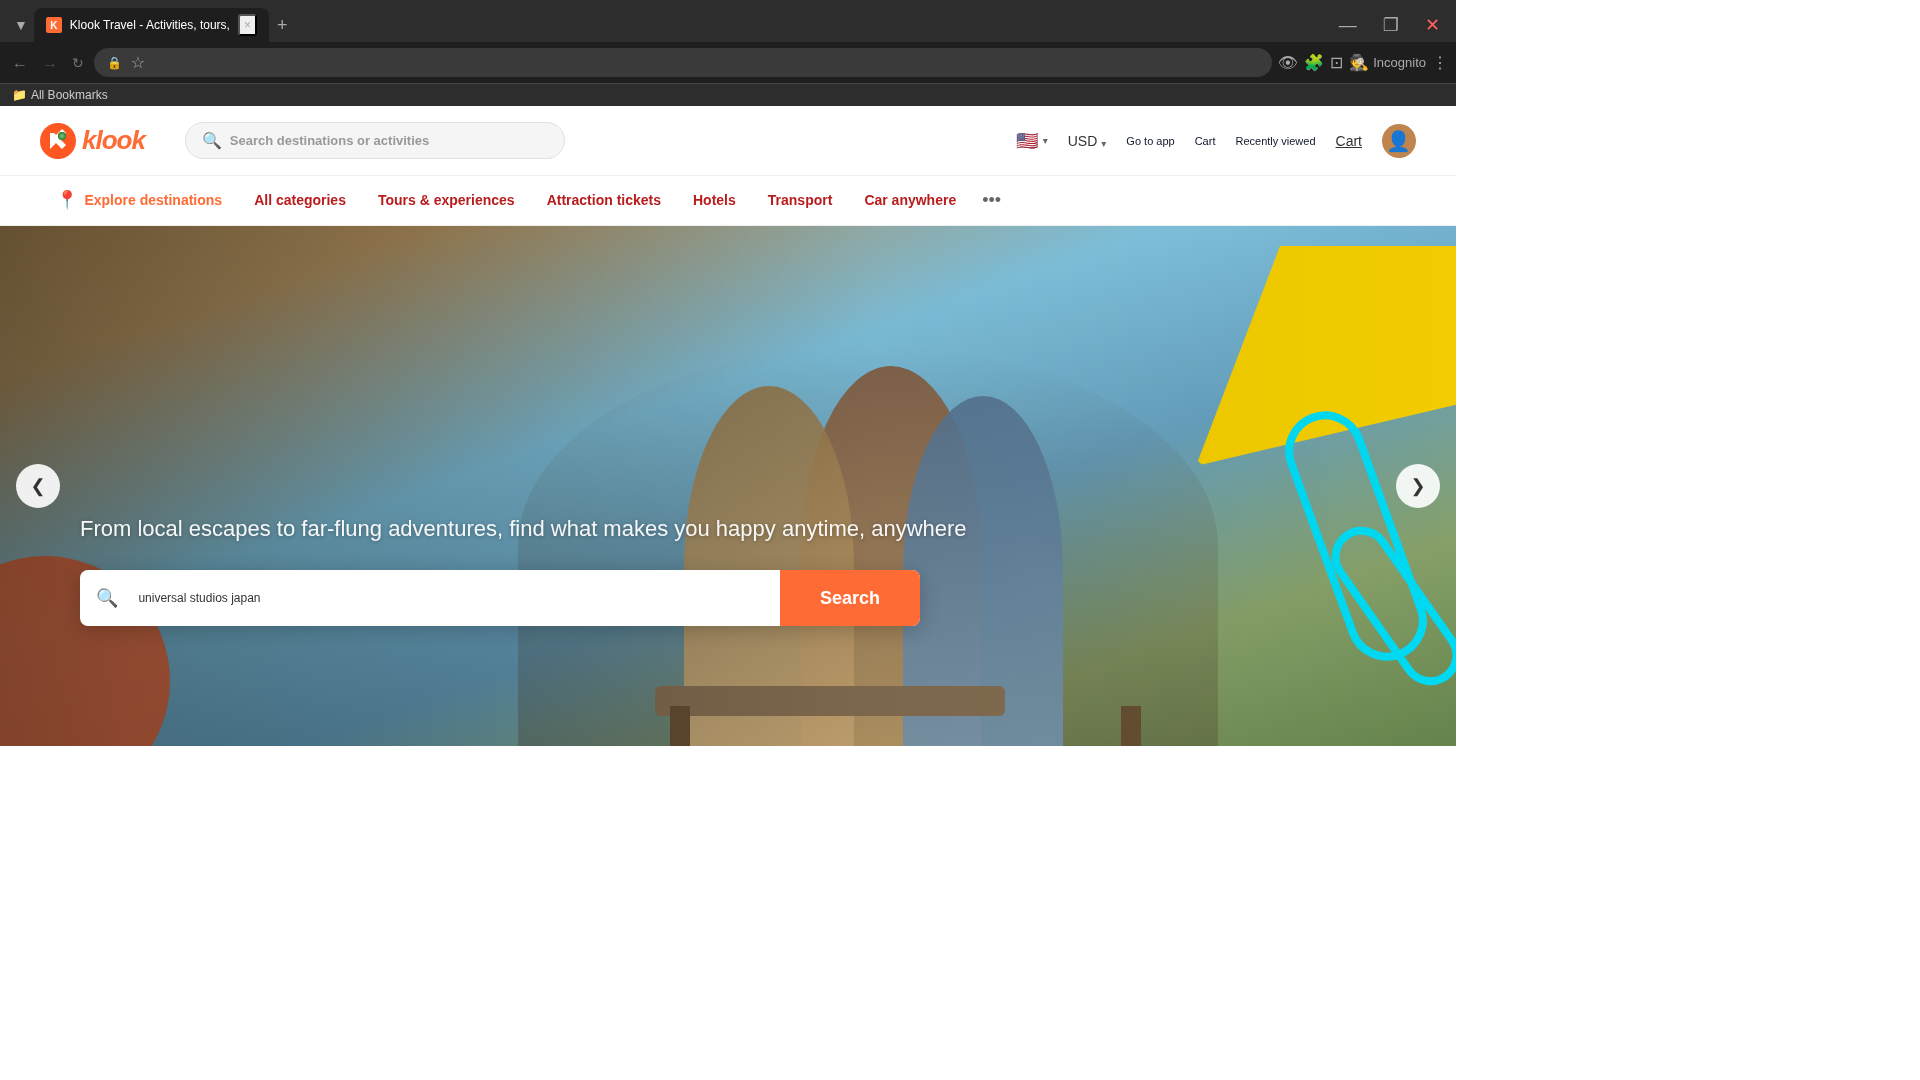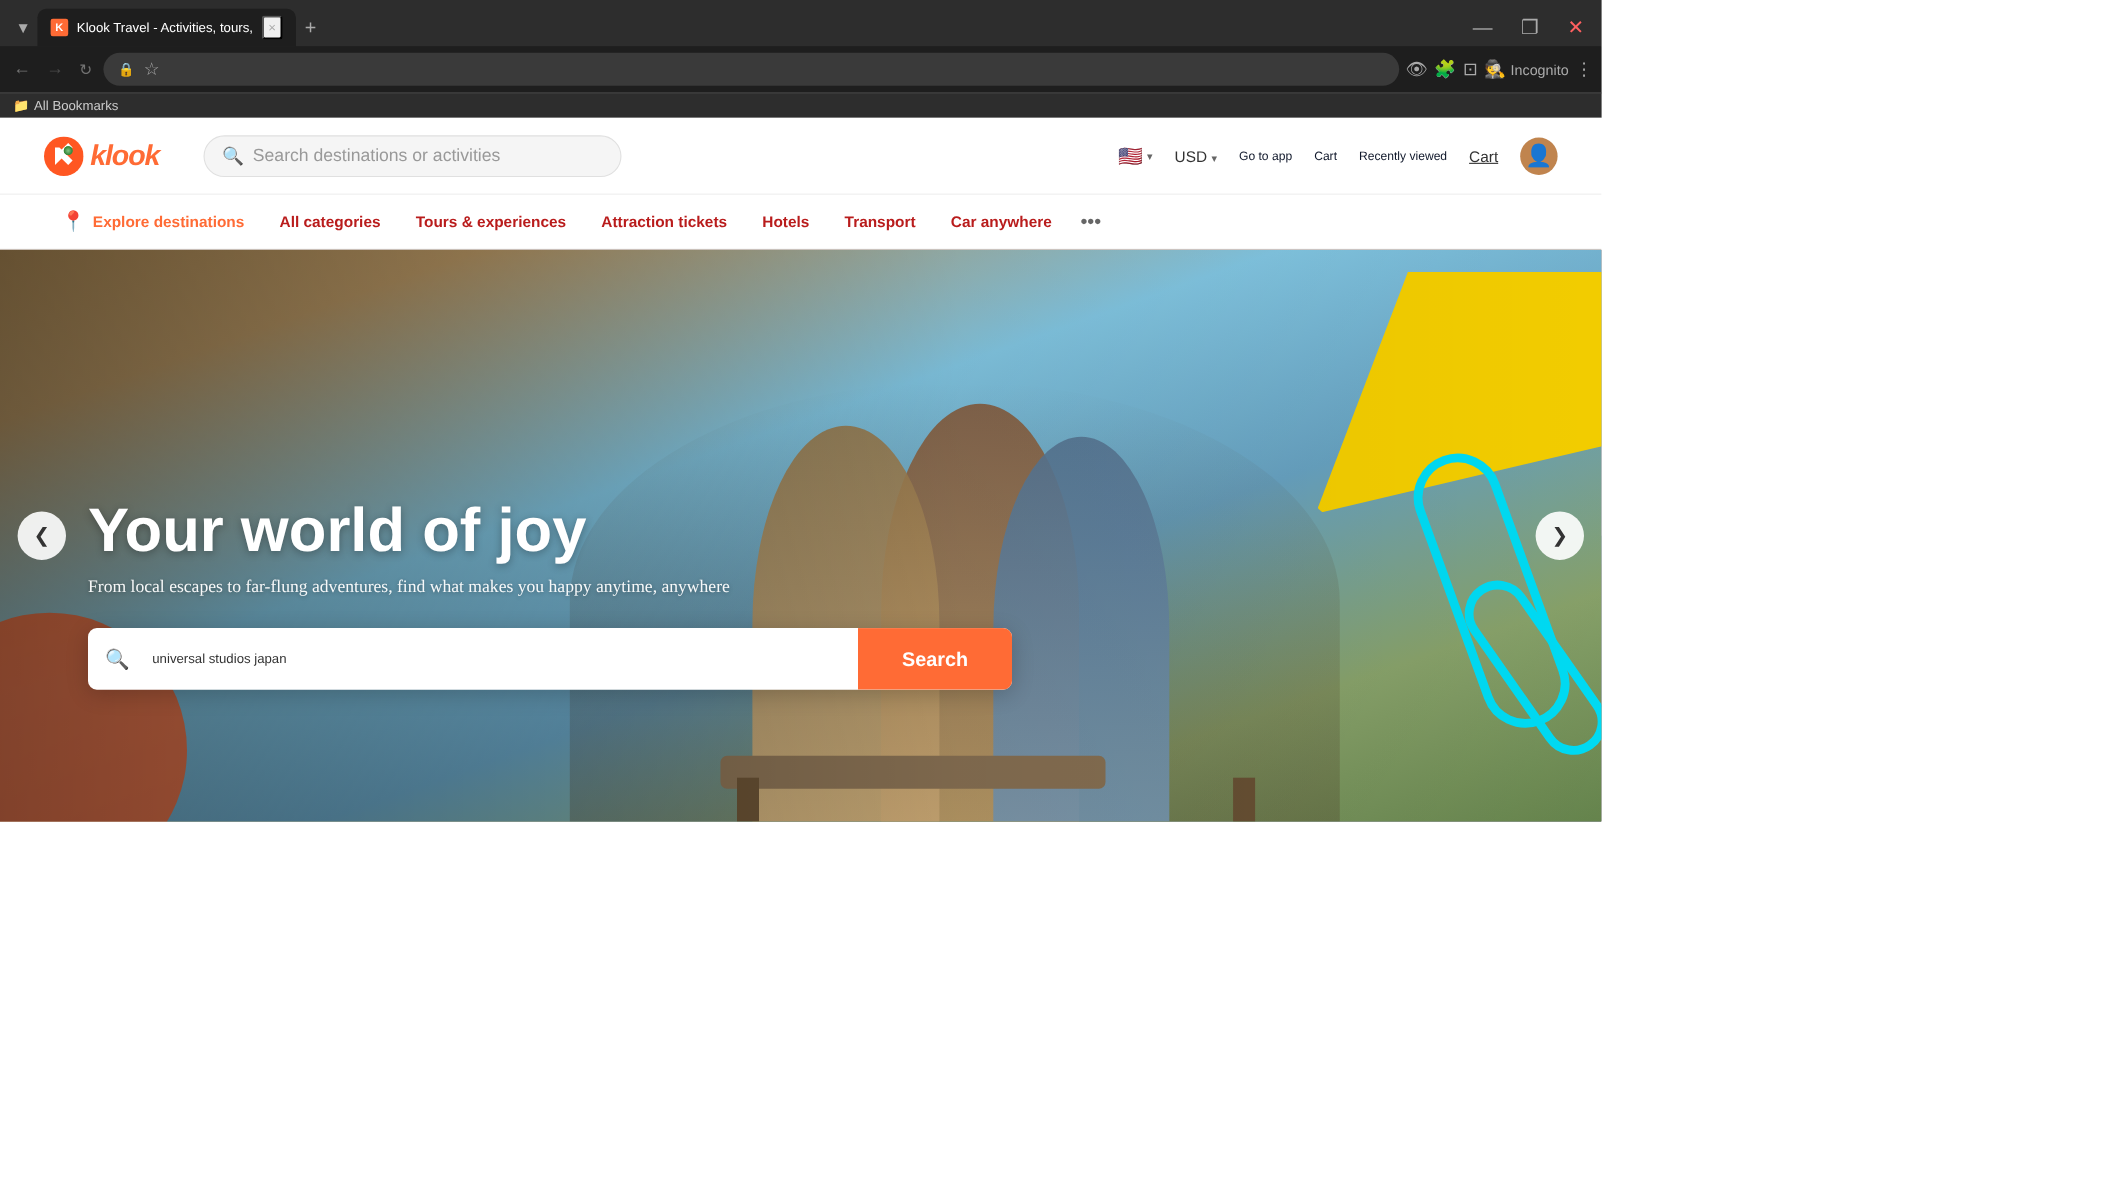--- a/index.html
+++ b/index.html
@@ -25,21 +25,21 @@
     .more-btn { color: #aaa; font-size: 16px; background: none; border: none; cursor: pointer; }
     .bookmarks-bar { background: #2d2d2d; padding: 4px 12px; font-size: 12px; color: #ccc; display: flex; align-items: center; gap: 4px; border-top: 1px solid #444; }
 
     
     .site-header { background: #fff; padding: 0 40px; border-bottom: 1px solid #eee; display: flex; align-items: center; height: 70px; gap: 20px; position: relative; z-index: 10; }
     .klook-logo { display: flex; align-items: center; gap: 6px; text-decoration: none; }
     .logo-icon { width: 36px; height: 36px; }
     .logo-text { font-size: 26px; font-weight: 700; color: #ff6b35; letter-spacing: -1px; }
     .header-search { flex: 1; max-width: 380px; margin-left: 20px; display: flex; align-items: center; background: #f5f5f5; border-radius: 24px; padding: 8px 16px; gap: 8px; cursor: text; border: 1px solid #e0e0e0; }
     .search-icon-sm { color: #999; font-size: 16px; }
-    .search-placeholder { color: #999; font-size: 16px; }
+    .search-placeholder { color: #999; font-size: 13px; font-weight: bold; }
     .header-right { margin-left: auto; display: flex; align-items: center; gap: 20px; }
     .flag-btn { display: flex; align-items: center; gap: 4px; cursor: pointer; font-size: 14px; color: #333; }
     .flag-emoji { font-size: 18px; }
     .currency-btn { display: flex; align-items: flex-end; gap: 4px; cursor: pointer; font-size: 14px; color: #333; font-weight: 500; }
     .header-link { font-size: 11px; color: #0f172a; cursor: pointer; text-decoration: none; font-weight: 500; }
     .cart-link { font-size: 14px; color: #333; cursor: pointer; font-weight: 500; }
     .avatar { width: 34px; height: 34px; border-radius: 50%; background: #c0844e; display: flex; align-items: center; justify-content: center; overflow: hidden; cursor: pointer; }
 
     
     .site-nav { background: #fff; padding: 0 40px; border-bottom: 1px solid #eee; display: flex; align-items: center; height: 50px; gap: 0; }
@@ -56,21 +56,21 @@
     
     .blob-orange { position: absolute; bottom: -60px; left: -80px; width: 250px; height: 250px; background: #ff6b35; border-radius: 50%; opacity: 0.85; }
     
     .shape-yellow { position: absolute; top: 20px; right: -20px; width: 280px; height: 220px; background: #ffd700; clip-path: polygon(30% 0%, 100% 0%, 100% 70%, 0% 100%); border-radius: 12px; }
     
     .shape-cyan-1 { position: absolute; bottom: 80px; right: 60px; width: 80px; height: 260px; border: 8px solid #00e5ff; border-radius: 40px; transform: rotate(-20deg); }
     .shape-cyan-2 { position: absolute; bottom: 50px; right: 30px; width: 60px; height: 180px; border: 8px solid #00e5ff; border-radius: 30px; transform: rotate(-35deg); }
 
     .hero-content { position: absolute; left: 80px; bottom: 120px; color: #fff; }
     .hero-title { font-size: 56px; font-weight: 800; line-height: 1.1; color: #fff; text-shadow: 0 2px 8px rgba(0,0,0,0.3); margin-bottom: 12px; }
-    .hero-subtitle { font-size: 16px; color: rgba(255,255,255,0.95); margin-bottom: 28px; font-weight: 400; text-shadow: 0 1px 4px rgba(0,0,0,0.3); font-family: Liberation Serif, serif; }
+    .hero-subtitle { font-size: 22px; color: rgba(255,255,255,0.95); margin-bottom: 28px; font-weight: 400; text-shadow: 0 1px 4px rgba(0,0,0,0.3); }
 
     .hero-search-bar { display: flex; align-items: center; background: #fff; border-radius: 8px; overflow: hidden; width: 840px; height: 56px; box-shadow: 0 4px 20px rgba(0,0,0,0.2); }
     .hero-search-input { flex: 1; border: none; outline: none; padding: 0 20px; font-size: 12px; color: #333; }
     .hero-search-input::placeholder { color: #999; }
     .hero-search-icon { color: #999; padding-left: 20px; font-size: 18px; }
     .hero-search-btn { background: #ff6b35; color: #fff; border: none; height: 100%; padding: 0 40px; font-size: 18px; font-weight: 600; cursor: pointer; white-space: nowrap; }
 
     .prev-btn, .next-btn { position: absolute; top: 50%; transform: translateY(-50%); background: rgba(255,255,255,0.9); border: none; border-radius: 50%; width: 44px; height: 44px; cursor: pointer; font-size: 18px; color: #333; display: flex; align-items: center; justify-content: center; z-index: 5; }
     .prev-btn { left: 16px; }
     .next-btn { right: 16px; }
@@ -245,21 +245,20 @@
     <div class="blob-orange"></div>
 
     <div class="shape-yellow"></div>
 
     <div class="shape-cyan-1"></div>
     <div class="shape-cyan-2"></div>
 
     <div class="hero-overlay"></div>
 
     <div class="hero-content">
-      <h1 class="hero-title">Your world of joy</h1>
       <p class="hero-subtitle">From local escapes to far-flung adventures, find what makes you happy anytime, anywhere</p>
 
       <div class="hero-search-bar">
         <span class="hero-search-icon" style="color:#999; font-size:18px; padding-left:16px;">🔍</span>
         <input type="text" class="hero-search-input" value="universal studios japan" style="">
         <button class="hero-search-btn">Search</button>
       </div>
     </div>
 
     <button class="prev-btn">❮</button>

